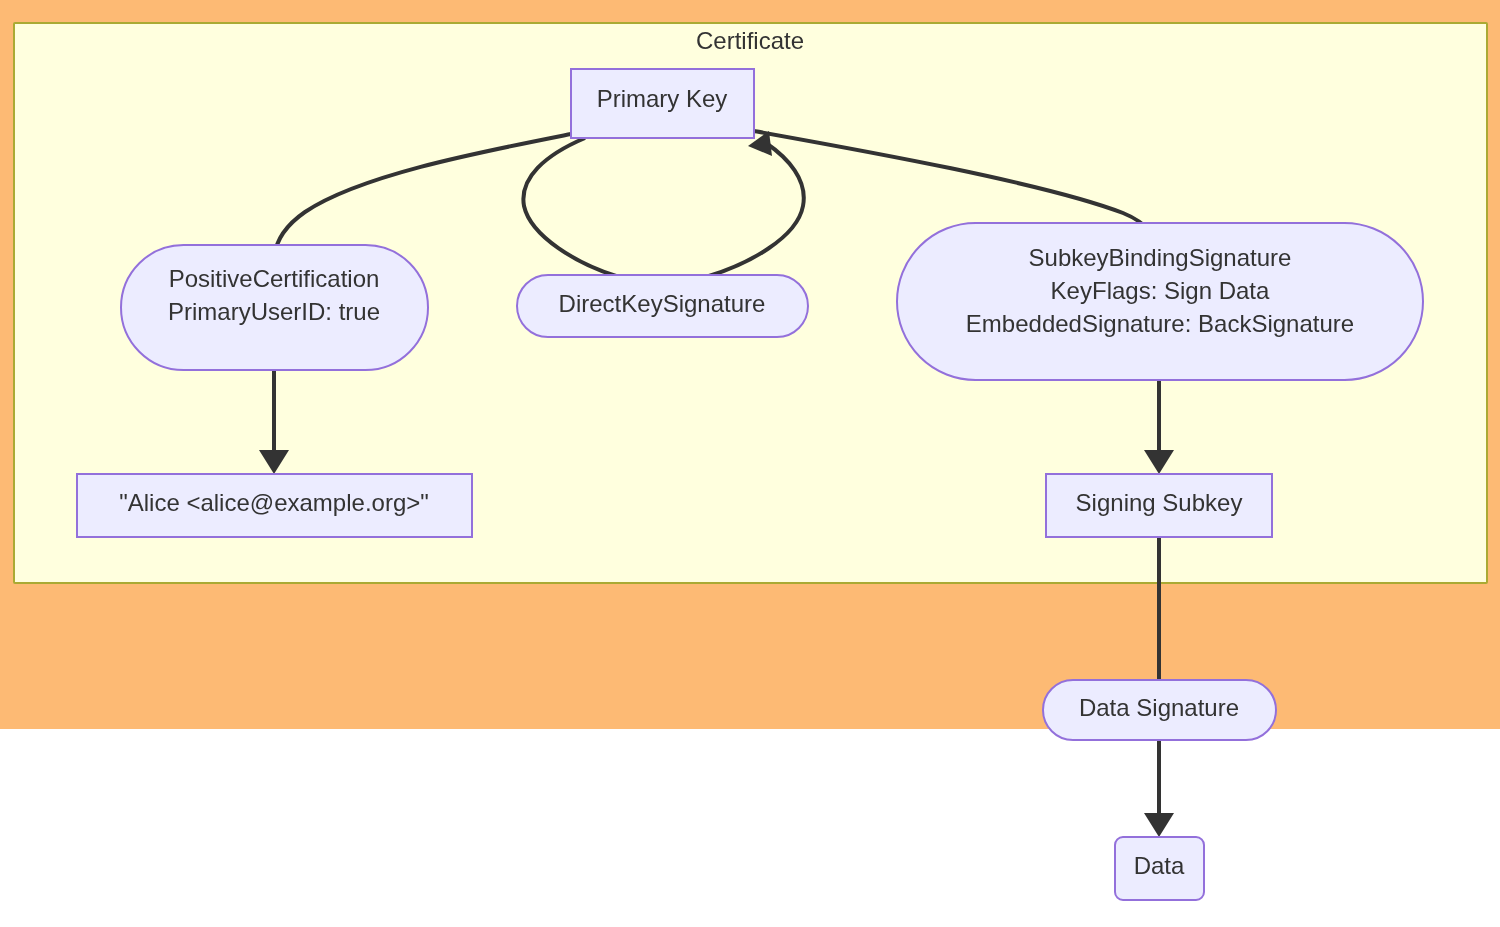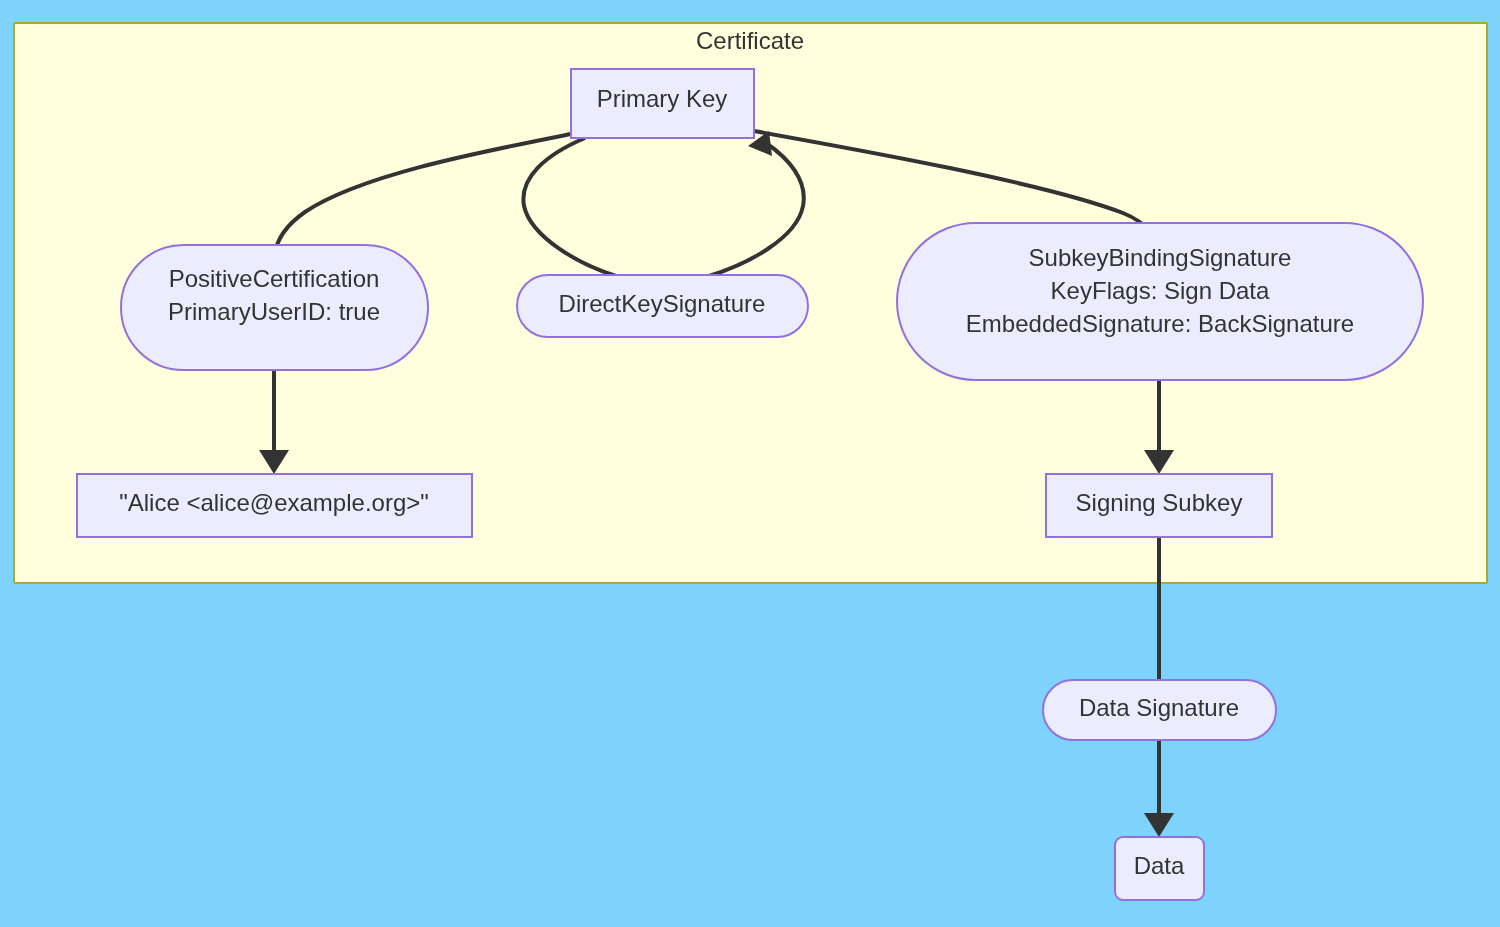--- a/index.html
+++ b/index.html
@@ -10,22 +10,22 @@
   }
   body {
     width: 1500px;
     height: 927px;
     font-family: "Liberation Sans", sans-serif;
     overflow: hidden;
   }
   #diagram-root {
     position: relative;
     width: 1500px;
-    height: 927px;
-    background: #7dd3fc;
+    height: 729px;
+    background: #fdba74;
   }
   svg.layer {
     position: absolute;
     top: 0;
     left: 0;
     width: 1500px;
     height: 927px;
   }
   .node-text {
     font-family: "Liberation Sans", sans-serif;

